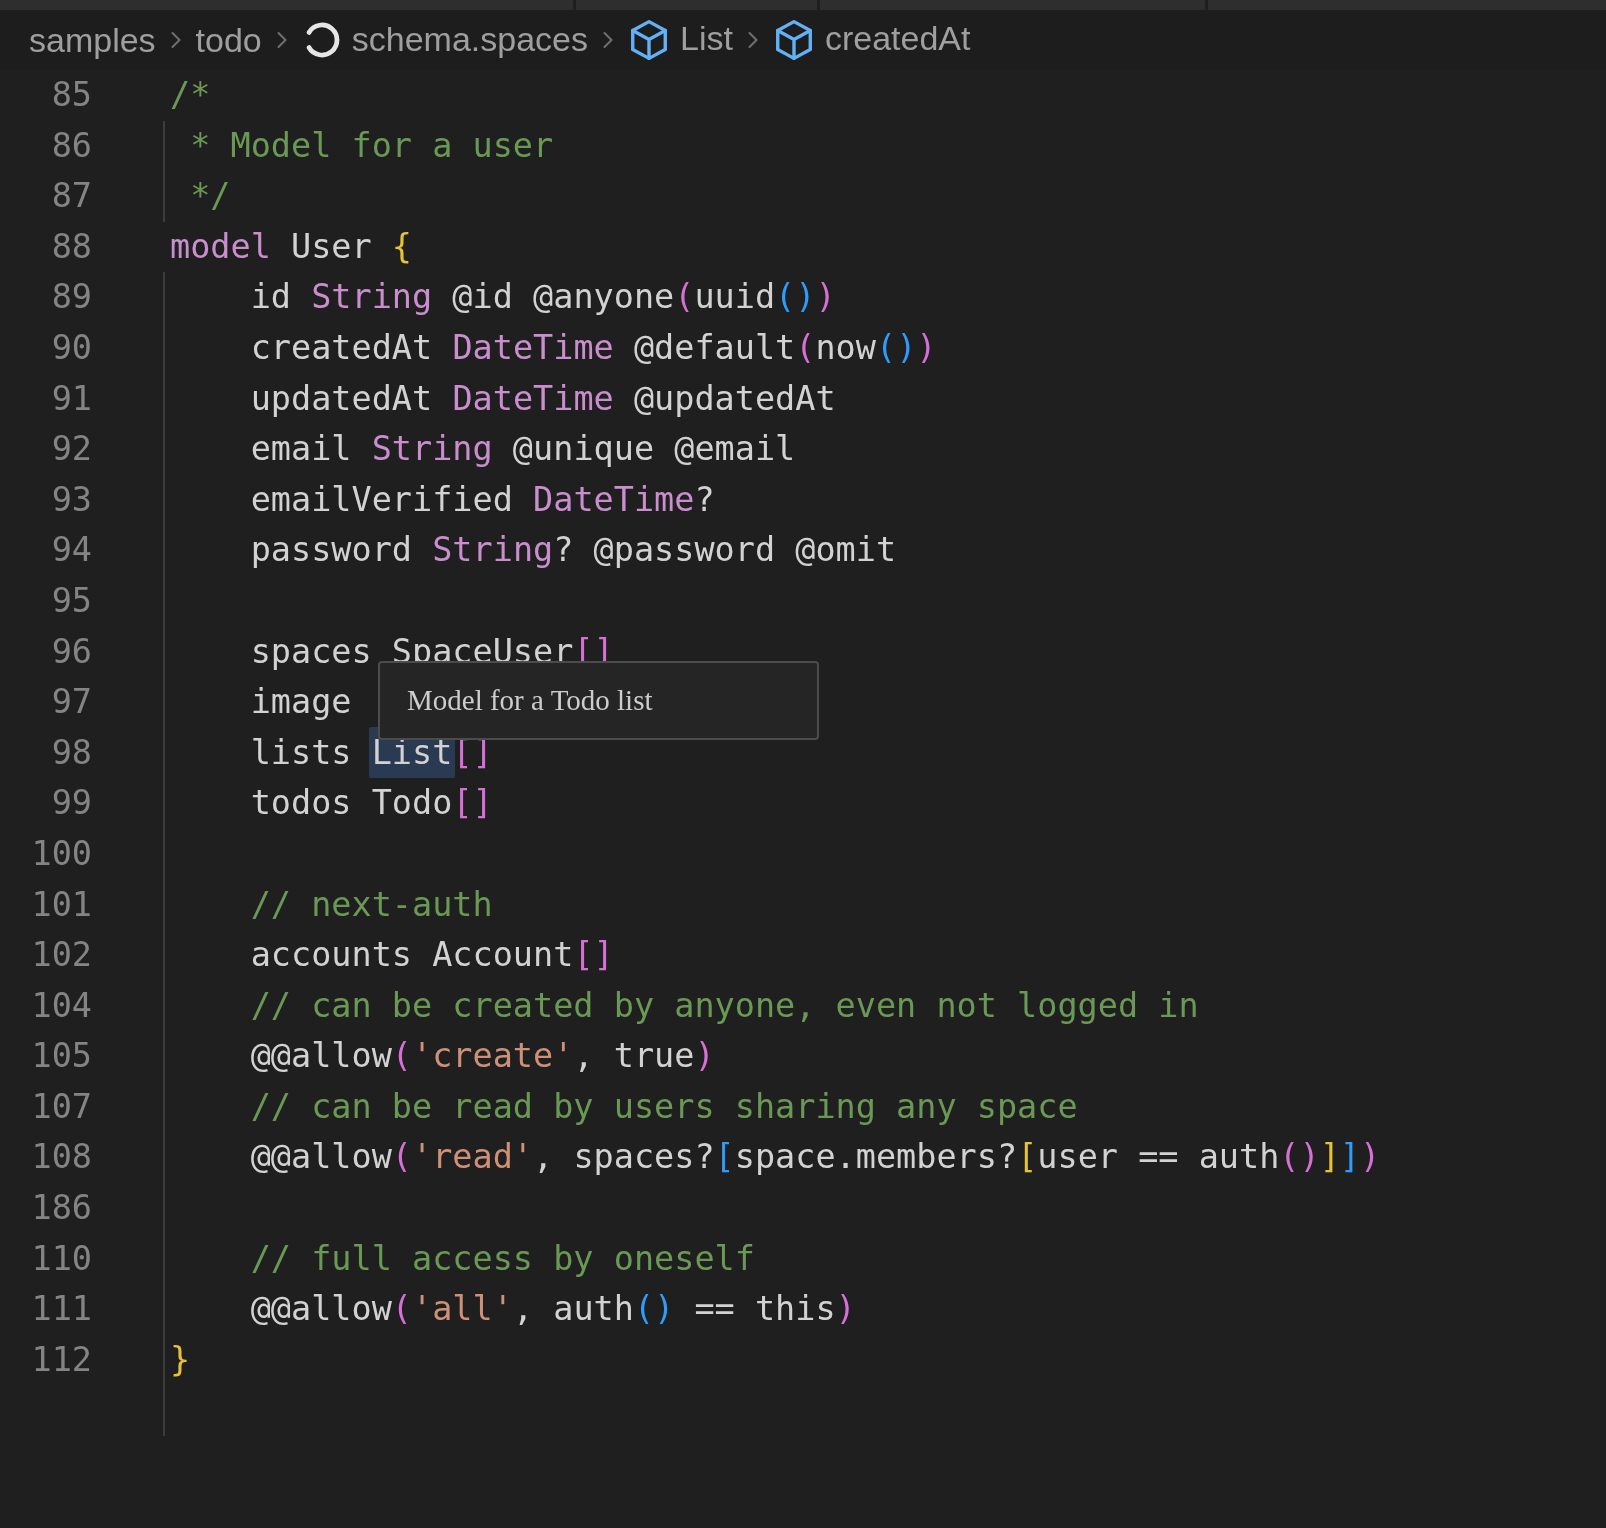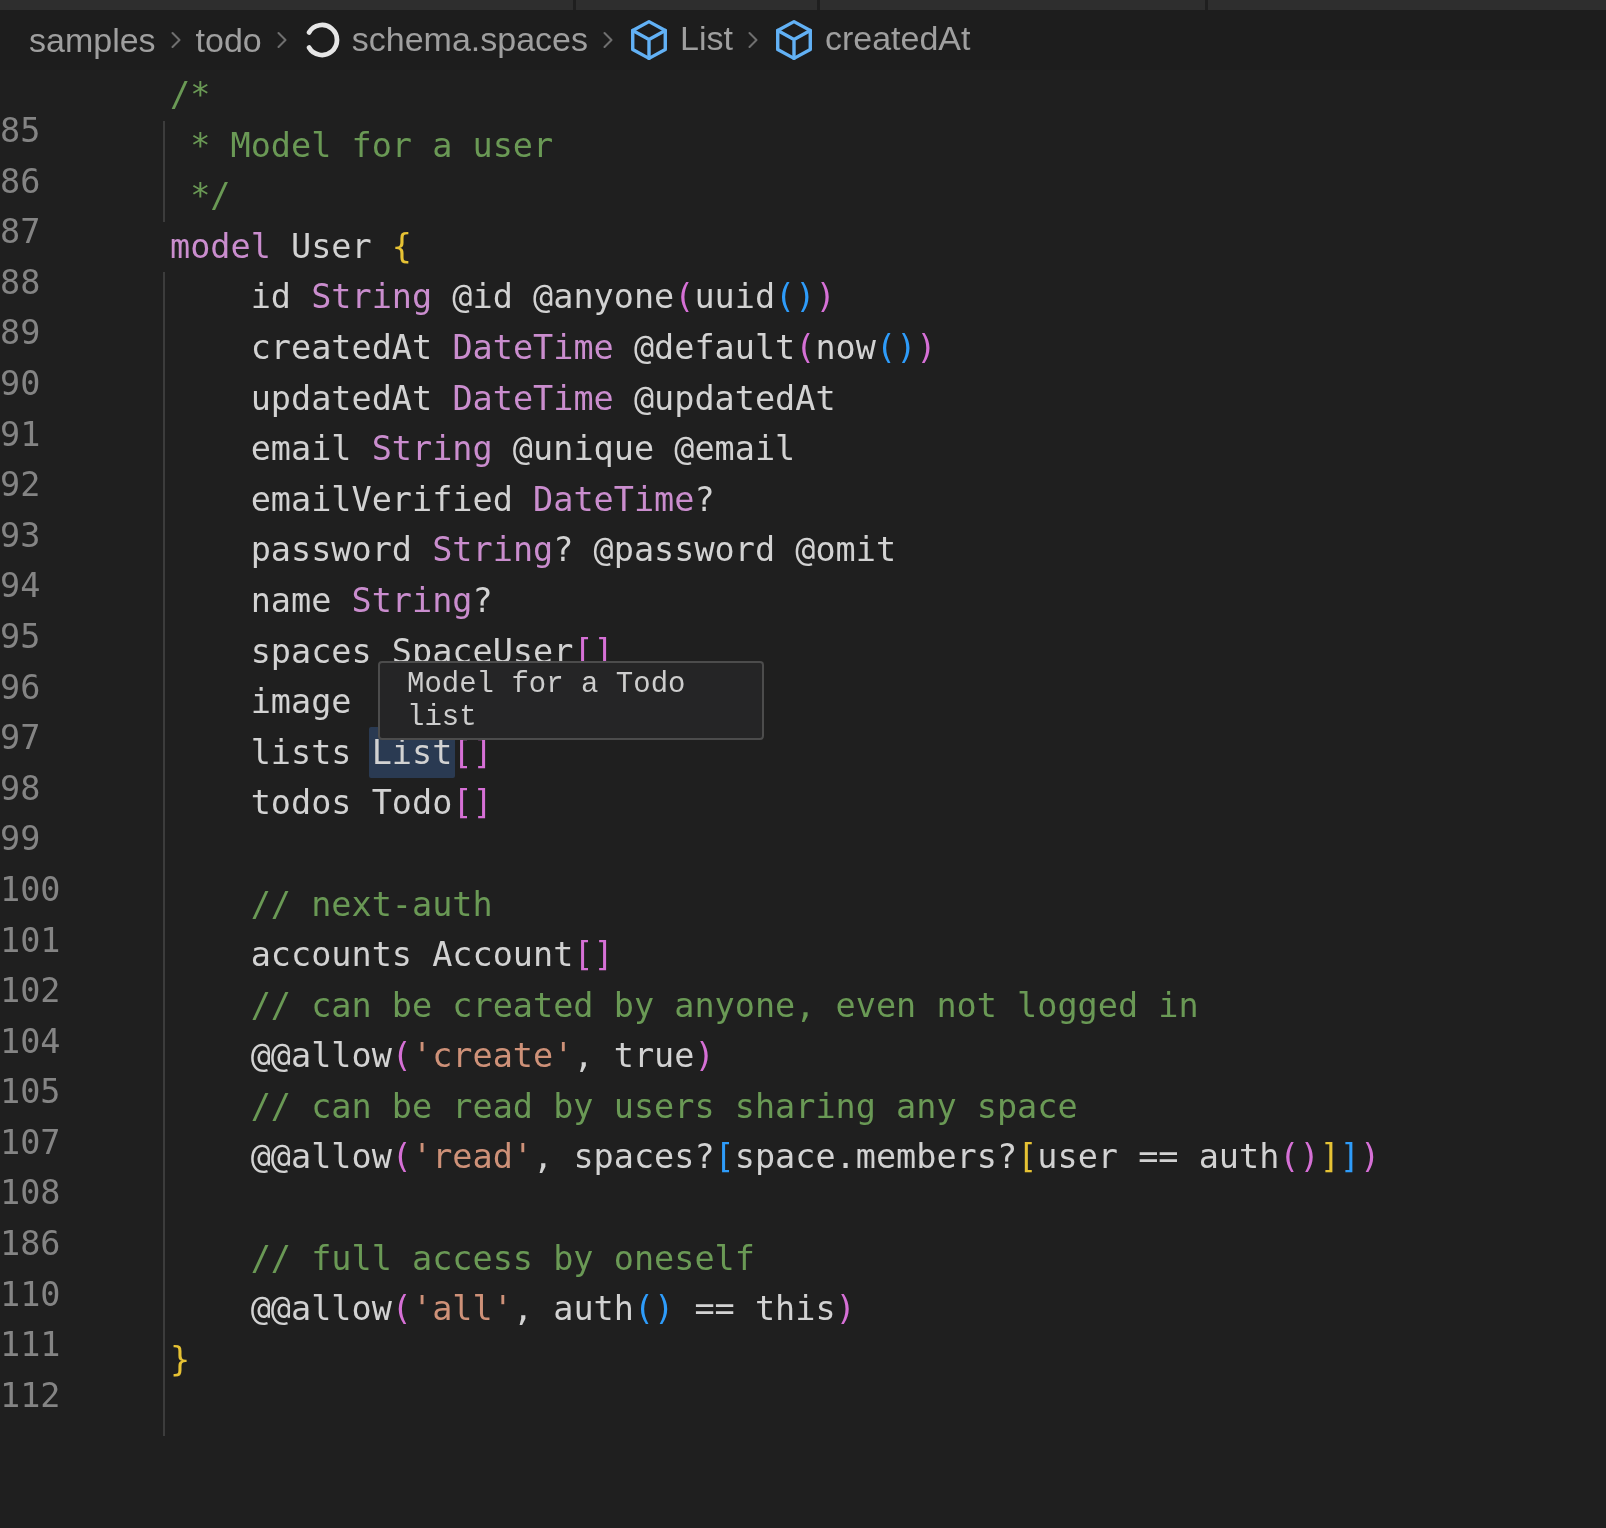--- a/index.html
+++ b/index.html
@@ -16,44 +16,44 @@
       background:var(--breadcrumb-bg);display:flex;align-items:center;
       padding-left:29px;box-sizing:border-box;
       font-family:"Liberation Sans",sans-serif;font-size:34px;color:var(--breadcrumb-text);}
   .bc-item{display:flex;align-items:flex-start;cursor:pointer;}
   .bc-item .bc-icon{display:flex;align-items:center;margin-right:10px;}
   .bc-sep{display:flex;align-items:center;margin:0 13px;}
 
   
   .editor{position:absolute;top:70px;left:0;width:100%;bottom:0;}
   .line{display:flex;height:50.6px;line-height:50.6px;font-size:33.5px;}
-  .ln{flex:none;width:92px;color:var(--gutter);user-select:none;margin-top:36px;}
+  .ln{flex:none;width:92px;text-align:right;color:var(--gutter);user-select:none;}
   .code{margin-left:78px;white-space:pre;color:var(--text);}
   .tok{white-space:pre;}
   .tok.comment{color:var(--comment);}
   .tok.keyword{color:var(--keyword);}
   .tok.type{color:var(--type);}
   .tok.text{color:var(--text);}
   .tok.string{color:var(--string);}
   .tok.b1{color:var(--bracket1);}
   .tok.b2{color:var(--bracket2);}
   .tok.b3{color:var(--bracket3);}
   .tok.hl{background:var(--word-highlight);padding:6px 3px;margin:0 -3px;border-radius:2px;}
 
   
   .guide{position:absolute;left:163px;width:2px;background:var(--guide);}
   .guide.g1{top:50.6px;height:101.2px;}
   .guide.g2{top:202.4px;height:1163.8px;}
 
   
-  .tooltip{position:absolute;left:378px;top:591px;width:386px;height:79px;
+  .tooltip{position:absolute;left:378px;top:591px;width:441px;height:79px;
       box-sizing:border-box;background:var(--tooltip-bg);
       border:2px solid var(--tooltip-border);border-radius:4px;z-index:10;
       display:flex;align-items:center;padding-left:27px;
-      font-family:Liberation Mono, monospace;font-size:29px;color:var(--tooltip-text);}
+      font-family:Liberation Serif, serif;font-size:29px;color:var(--tooltip-text);}
 
   svg{display:block;}
 </style>
 </head>
 <body>
 
 <div class="app">
 
   <div class="tabstrip">
     <span class="sep s1"></span>
@@ -155,21 +155,20 @@
         <div class="line">
           <span class="ln">93</span>
           <span class="code"><span class="tok text">    emailVerified </span><span class="tok type">DateTime</span><span class="tok text">?</span></span>
         </div>
         <div class="line">
           <span class="ln">94</span>
           <span class="code"><span class="tok text">    password </span><span class="tok type">String</span><span class="tok text">? @password @omit</span></span>
         </div>
         <div class="line">
           <span class="ln">95</span>
-          <span class="code"><span class="tok text">    name </span><span class="tok type">String</span><span class="tok text">?</span></span>
         </div>
         <div class="line">
           <span class="ln">96</span>
           <span class="code"><span class="tok text">    spaces SpaceUser</span><span class="tok b2">[]</span></span>
         </div>
         <div class="line">
           <span class="ln">97</span>
           <span class="code"><span class="tok text">    image</span></span>
         </div>
         <div class="line">

